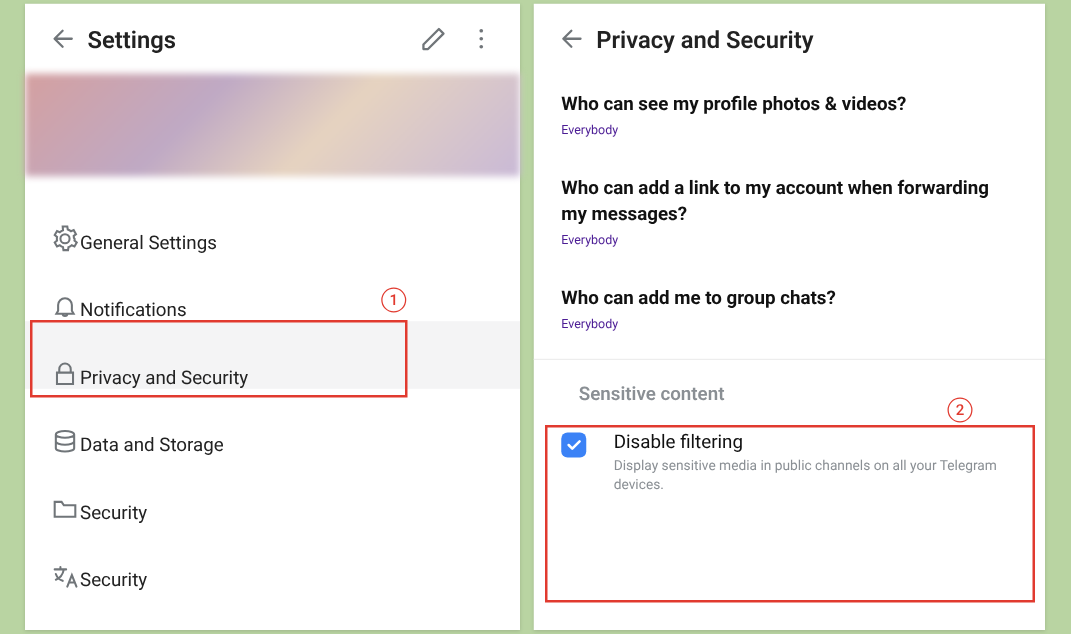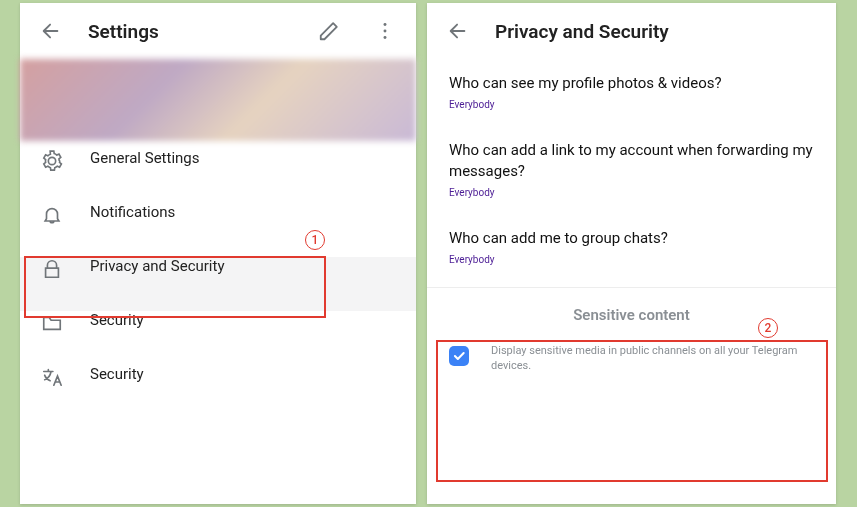--- a/index.html
+++ b/index.html
@@ -16,21 +16,20 @@
     box-shadow: 0 1px 3px rgba(0,0,0,0.15);
   }
   .panel-left { left: 20px; top: 3px; width: 396px; height: 501px; }
   .panel-right { left: 427px; top: 3px; width: 409px; height: 501px; }
 
   .header {
     display: flex;
     align-items: center;
     height: 56px;
     padding: 0 12px;
-    gap: 18px;
   }
   .header .title {
     font-size: 19px;
     font-weight: 600;
     color: #222;
     flex: 1;
   }
   .icon-btn {
     width: 38px; height: 38px;
     display: inline-flex; align-items: center; justify-content: center;
@@ -43,37 +42,36 @@
   .profile-banner {
     height: 82px;
     background: linear-gradient(135deg,#d4a0a0 0%, #bfa9c4 35%, #e6d3c0 60%, #c9b9d6 100%);
     filter: blur(3px);
     position: relative;
   }
 
   .menu { padding-top: 8px; }
   .menu-item {
     display: flex;
-    align-items: flex-start;
+    align-items: flex-end;
     height: 54px;
     padding: 0 20px;
-    gap: 26px;
     cursor: pointer;
     font-size: 15px;
     color: #222;
   }
   .menu-item.active { background: #f4f4f5; }
   .menu-icon { width: 24px; height: 24px; color: #707579; flex-shrink:0; display:flex; align-items:center; justify-content:center;}
   .menu-icon svg { width: 22px; height: 22px; }
   .q-block { padding: 14px 22px 16px; }
-  .q-title { font-size: 15px; color: #111; font-weight: 400; line-height: 1.35; margin-bottom: 6px; }
+  .q-title { font-size: 15px; color: #111; font-weight: 700; line-height: 1.35; margin-bottom: 6px; }
   .q-val { font-size: 10px; color: #4c1d95; }
   .divider { height: 1px; background: #ededed; margin-top: 6px; }
 
-  .sect-title { font-size: 15px; font-weight: 600; color: #8a8f94; padding: 18px 22px 10px; text-align: center;}
+  .sect-title { font-size: 15px; font-weight: 600; color: #8a8f94; padding: 18px 36px 10px;}
   .check-row { display:flex; padding: 10px 22px 16px; gap: 22px; align-items:flex-start; cursor:pointer;}
   .checkbox {
     width: 20px; height: 20px; border-radius: 5px; background:#3b82f6;
     display:flex; align-items:center; justify-content:center; flex-shrink:0;
     margin-top: 2px;
   }
   .checkbox svg { width:14px; height:14px; color:#fff; }
   .check-label { font-size: 15px; color:#111; margin-bottom:4px; }
   .check-desc { font-size: 11px; color:#8a8f94; line-height:1.35; }
 
@@ -144,20 +142,28 @@
       <span class="menu-icon">
           <svg viewBox="0 0 24 24">
             <path fill="none" stroke="currentColor" stroke-width="1.8" d="M7 11V8a5 5 0 0110 0v3m-12 0h14v10H5z"></path>
           </svg>
         </span>
       <span>Privacy and Security</span>
     </div>
     <div class="menu-item">
       <span class="menu-icon">
           <svg viewBox="0 0 24 24">
+            <path fill="none" stroke="currentColor" stroke-width="1.8" d="M4 6c0-1.7 3.6-3 8-3s8 1.3 8 3-3.6 3-8 3-8-1.3-8-3zm0 0v12c0 1.7 3.6 3 8 3s8-1.3 8-3V6M4 12c0 1.7 3.6 3 8 3s8-1.3 8-3"></path>
+          </svg>
+        </span>
+      <span>Data and Storage</span>
+    </div>
+    <div class="menu-item">
+      <span class="menu-icon">
+          <svg viewBox="0 0 24 24">
             <path fill="none" stroke="currentColor" stroke-width="1.8" d="M3 6h6l2 3h10v10H3z"></path>
           </svg>
         </span>
       <span>Security</span>
     </div>
     <div class="menu-item">
       <span class="menu-icon">
           <svg viewBox="0 0 24 24">
             <path fill="none" stroke="currentColor" stroke-width="1.8" stroke-linecap="round" d="M3 6h10M8 4v2m-4 9c3-1 6-4 7-9m-7 4c1 3 3 5 6 6m4 5l4-10 4 10m-1.5-3.5h-5"></path>
           </svg>
@@ -192,20 +198,21 @@
   <div class="divider"></div>
 
   <div class="sect-title">Sensitive content</div>
   <div class="check-row">
     <div class="checkbox">
       <svg viewBox="0 0 24 24">
           <path fill="none" stroke="currentColor" stroke-width="3.5" stroke-linecap="round" stroke-linejoin="round" d="M5 12l5 5L20 7"></path>
         </svg>
     </div>
     <div>
+      <div class="check-label">Disable filtering</div>
       <div class="check-desc">Display sensitive media in public channels on all your Telegram devices.</div>
     </div>
   </div>
 </div>
 
 <div class="callout callout-1"></div>
 <div class="badge badge-1">1</div>
 <div class="callout callout-2"></div>
 <div class="badge badge-2">2</div>
 

